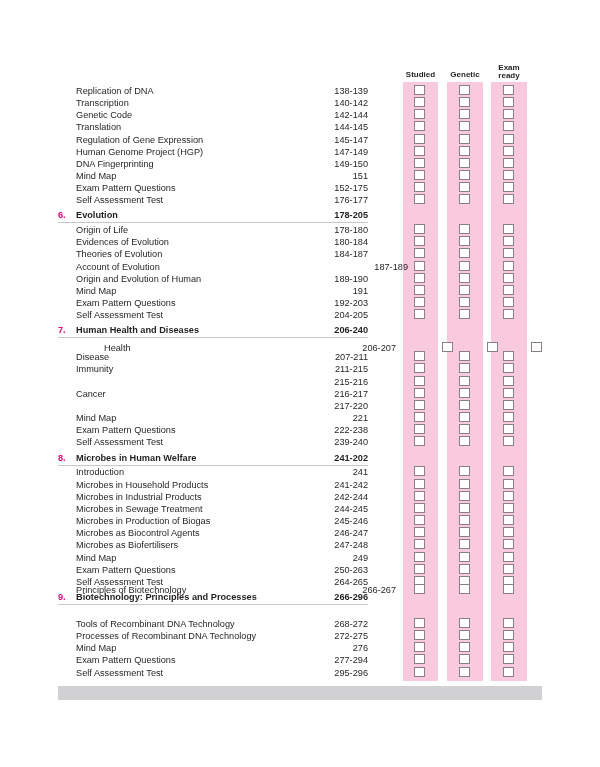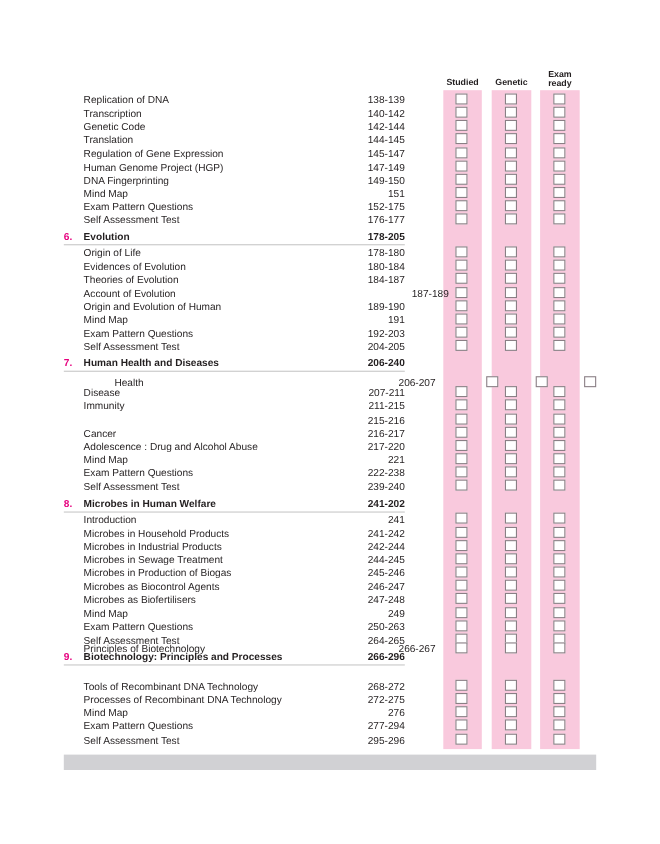--- a/index.html
+++ b/index.html
@@ -199,21 +199,20 @@
       <div class="cb e"></div>
     </div>
     <div class="row" style="top: 388px;">
       <span class="title">Cancer</span>
       <span class="pages">216-217</span>
       <div class="cb s"></div>
       <div class="cb r"></div>
       <div class="cb e"></div>
     </div>
     <div class="row" style="top: 400px;">
-      <span class="title">Adolescence : Drug and Alcohol  Abuse</span>
       <span class="pages">217-220</span>
       <div class="cb s"></div>
       <div class="cb r"></div>
       <div class="cb e"></div>
     </div>
     <div class="row" style="top: 412px;">
       <span class="title">Mind Map</span>
       <span class="pages">221</span>
       <div class="cb s"></div>
       <div class="cb r"></div>

